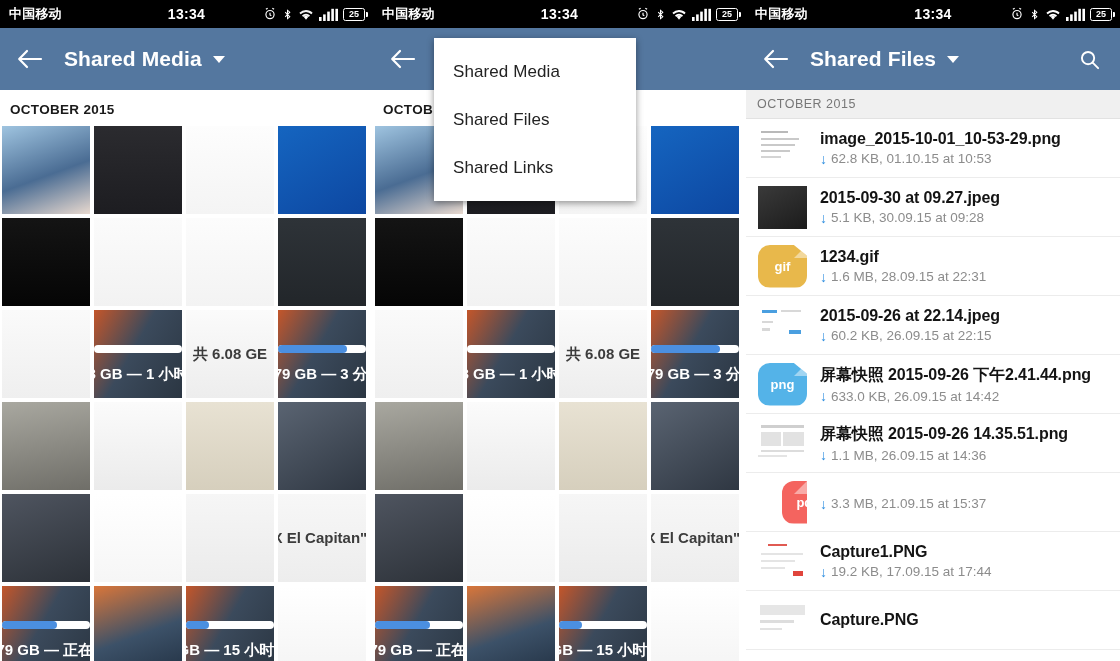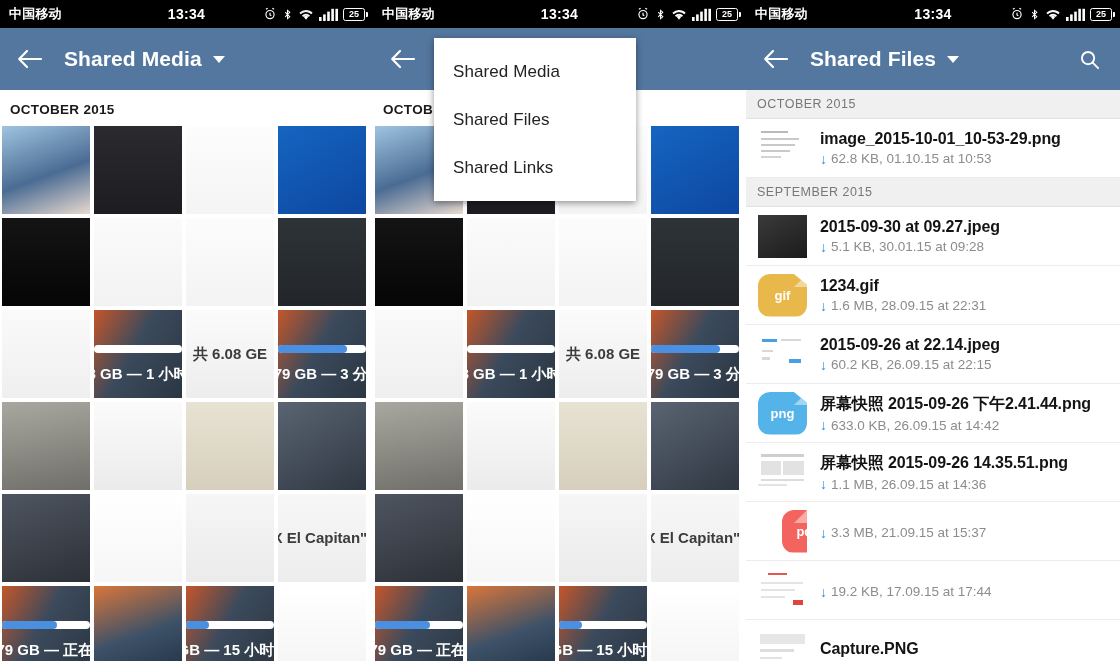--- a/index.html
+++ b/index.html
@@ -494,30 +494,29 @@
             </div>
           </div>
           <div class="fmeta">
             <div class="fname">image_2015-10-01_10-53-29.png</div>
             <div class="fsub">
               <span class="dlarrow">↓</span>
               <span>62.8 KB, 01.10.15 at 10:53</span>
             </div>
           </div>
         </div>
-        <div class="sec-head">SEPTEMBER 2015</div>
         <div class="frow">
           <div class="fthumb">
             <div class="doc" style="background: linear-gradient(150deg, rgb(58, 58, 58), rgb(27, 27, 27));"></div>
           </div>
           <div class="fmeta">
             <div class="fname">2015-09-30 at 09.27.jpeg</div>
             <div class="fsub">
               <span class="dlarrow">↓</span>
-              <span>5.1 KB, 30.01.15 at 09:28</span>
+              <span>5.1 KB, 30.09.15 at 09:28</span>
             </div>
           </div>
         </div>
         <div class="frow">
           <div class="fthumb">
             <div class="ftype" style="background: rgb(232, 184, 75);">gif</div>
           </div>
           <div class="fmeta">
             <div class="fname">1234.gif</div>
             <div class="fsub">
@@ -589,20 +588,21 @@
           <div class="fthumb">
             <div class="doc">
               <i style="left: 20%; top: 10%; width: 40%; height: 6%; background: rgb(224, 90, 82);"></i>
               <i style="left: 6%; top: 32%; width: 86%; height: 5%; background: rgb(228, 228, 228);"></i>
               <i style="left: 6%; top: 48%; width: 70%; height: 5%; background: rgb(228, 228, 228);"></i>
               <i style="left: 6%; top: 64%; width: 50%; height: 5%; background: rgb(228, 228, 228);"></i>
               <i style="left: 72%; top: 74%; width: 20%; height: 11%; background: rgb(224, 69, 60);"></i>
             </div>
           </div>
           <div class="fmeta">
+            <div class="fname">Capture1.PNG</div>
             <div class="fsub">
               <span class="dlarrow">↓</span>
               <span>19.2 KB, 17.09.15 at 17:44</span>
             </div>
           </div>
         </div>
         <div class="frow">
           <div class="fthumb">
             <div class="doc">
               <i style="left: 4%; top: 16%; width: 92%; height: 22%; background: rgb(230, 230, 230);"></i>

